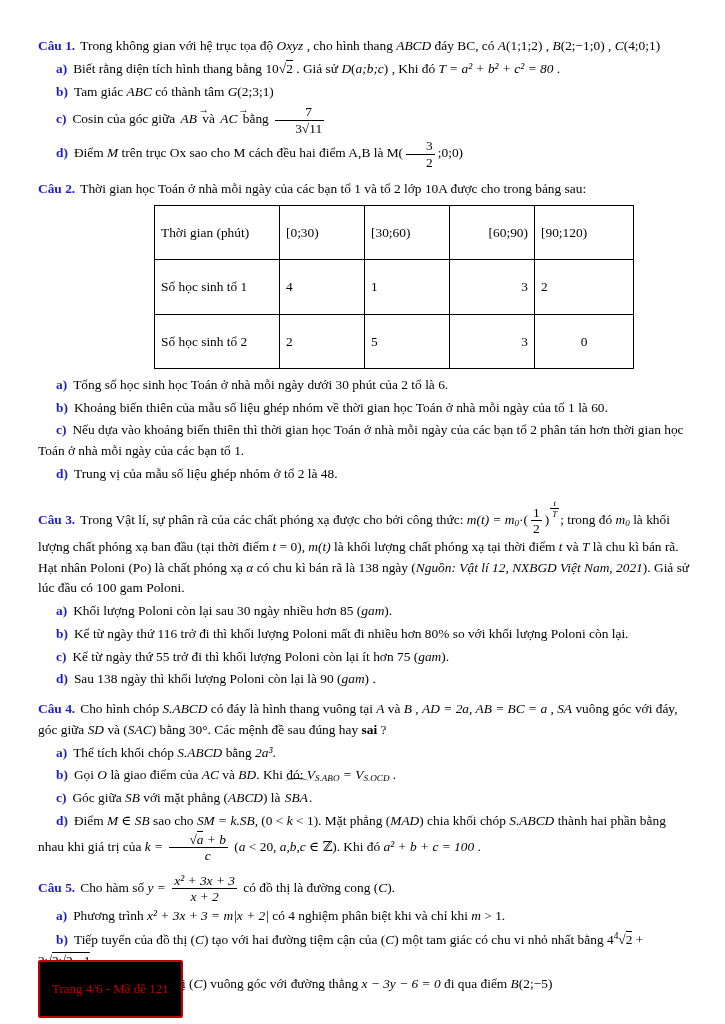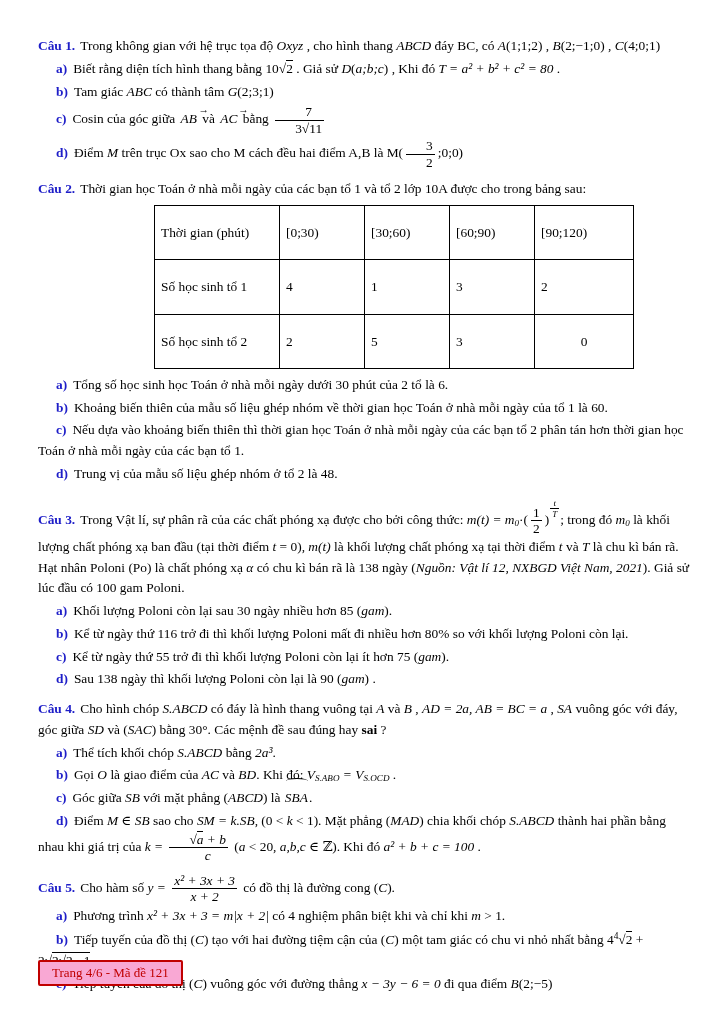--- a/index.html
+++ b/index.html
@@ -31,28 +31,28 @@
   .rbar{border-top:1px solid #000;}
   .vec{font-style:italic;position:relative;margin:0 2px;}
   .vec::after{content:"→";position:absolute;left:0;right:0;top:-0.85em;text-align:center;font-size:0.78em;font-style:normal;}
   .hat{font-style:italic;position:relative;padding:10px 1px;}
   .hat::before{content:"";position:absolute;left:2px;right:1px;top:-2px;height:5px;border-top:1.4px solid #000;border-radius:100% 100% 0 0;}
   table.tbl{border-collapse:collapse;margin:5px 0 6px 116px;line-height:1.3;}
   table.tbl td{border:1px solid #000;padding:18px 6px;vertical-align:top;}
   td.c0{width:112px;}
   td.c1{width:72px;margin-left:15px;}
   td.c2{width:72px;}
-  td.c3{width:72px;}
+  td.c3{width:72px;text-align:right;}
   td.c4{width:86px;}
   td.center{text-align:center;}
   .footer-box{
     position:absolute;left:38px;top:960px;
     border:2px solid var(--red);border-radius:2px;
-    padding:3px 12px;color:var(--red);font-size:13px;
-    background:#f9a8d4;
+    padding:19px 12px;color:var(--red);font-size:13px;
+    background:#000000;
   }
 </style>
 </head>
 <body>
 
 <div class="page">
 
   <div class="qblock first">
     <p class="para"><span class="qnum">Câu 1.</span><span><span>Trong không gian với hệ trục tọa độ </span><span class="i">Oxyz</span><span> , cho hình thang </span><span class="i">ABCD</span><span> đáy BC, có </span><span class="i">A</span><span>(1;1;2)</span><span> , </span><span class="i">B</span><span>(2;−1;0)</span><span> , </span><span class="i">C</span><span>(4;0;1)</span></span></p>
     <p class="item"><span class="ilabel">a)</span><span><span>Biết rằng diện tích hình thang bằng 10<span class="rad">√<span class="rbar">2</span></span> . Giả sử </span><span class="i">D</span><span>(</span><span class="i">a;b;c</span><span>) , Khi đó </span><span class="i">T = a² + b² + c² = 80</span><span> .</span></span></p>

